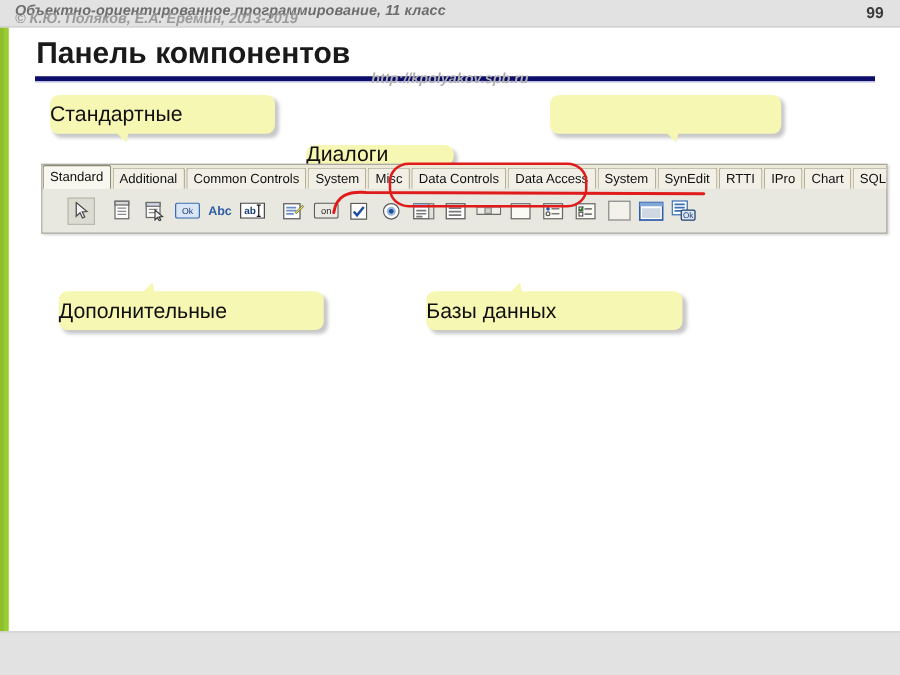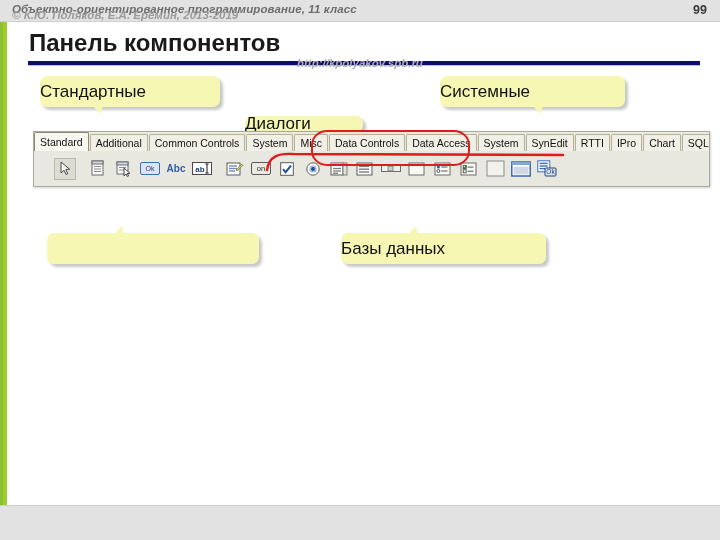--- a/index.html
+++ b/index.html
@@ -263,21 +263,20 @@
 
   <div class="callout" id="callout-standard">
     <span>Стандартные</span>
     <span class="tail"></span>
   </div>
   <div class="callout" id="callout-dialogs">
     <span>Диалоги</span>
     <span class="tail"></span>
   </div>
   <div class="callout" id="callout-system">
-    <span>Системные</span>
     <span class="tail"></span>
   </div>
 
   <div class="palette">
     <div class="tabstrip" id="tabstrip">
         <div class="tab active">Standard</div>
         <div class="tab">Additional</div>
         <div class="tab">Common Controls</div>
         <div class="tab">System</div>
         <div class="tab">Misc</div>
@@ -437,20 +436,21 @@
       </div>
   </div>
 
   <div class="red-ring"></div>
 
   <svg class="red-swoosh" viewBox="0 0 300 20">
     <path d="M 2 18 C 4 4, 14 1, 28 2 L 298 3" fill="none" stroke="#e01b1b" stroke-width="2.4" stroke-linecap="round"></path>
   </svg>
 
   <div class="callout" id="callout-additional">
+    <span>Дополнительные</span>
     <span class="tail"></span>
   </div>
   <div class="callout" id="callout-database">
     <span>Базы данных</span>
     <span class="tail"></span>
   </div>
 
   <div class="footer-band"></div>
   <div class="footer-copy">© К.Ю. Поляков, Е.А. Ерёмин, 2013-2019</div>
   <div class="footer-url">http://kpolyakov.spb.ru</div>

